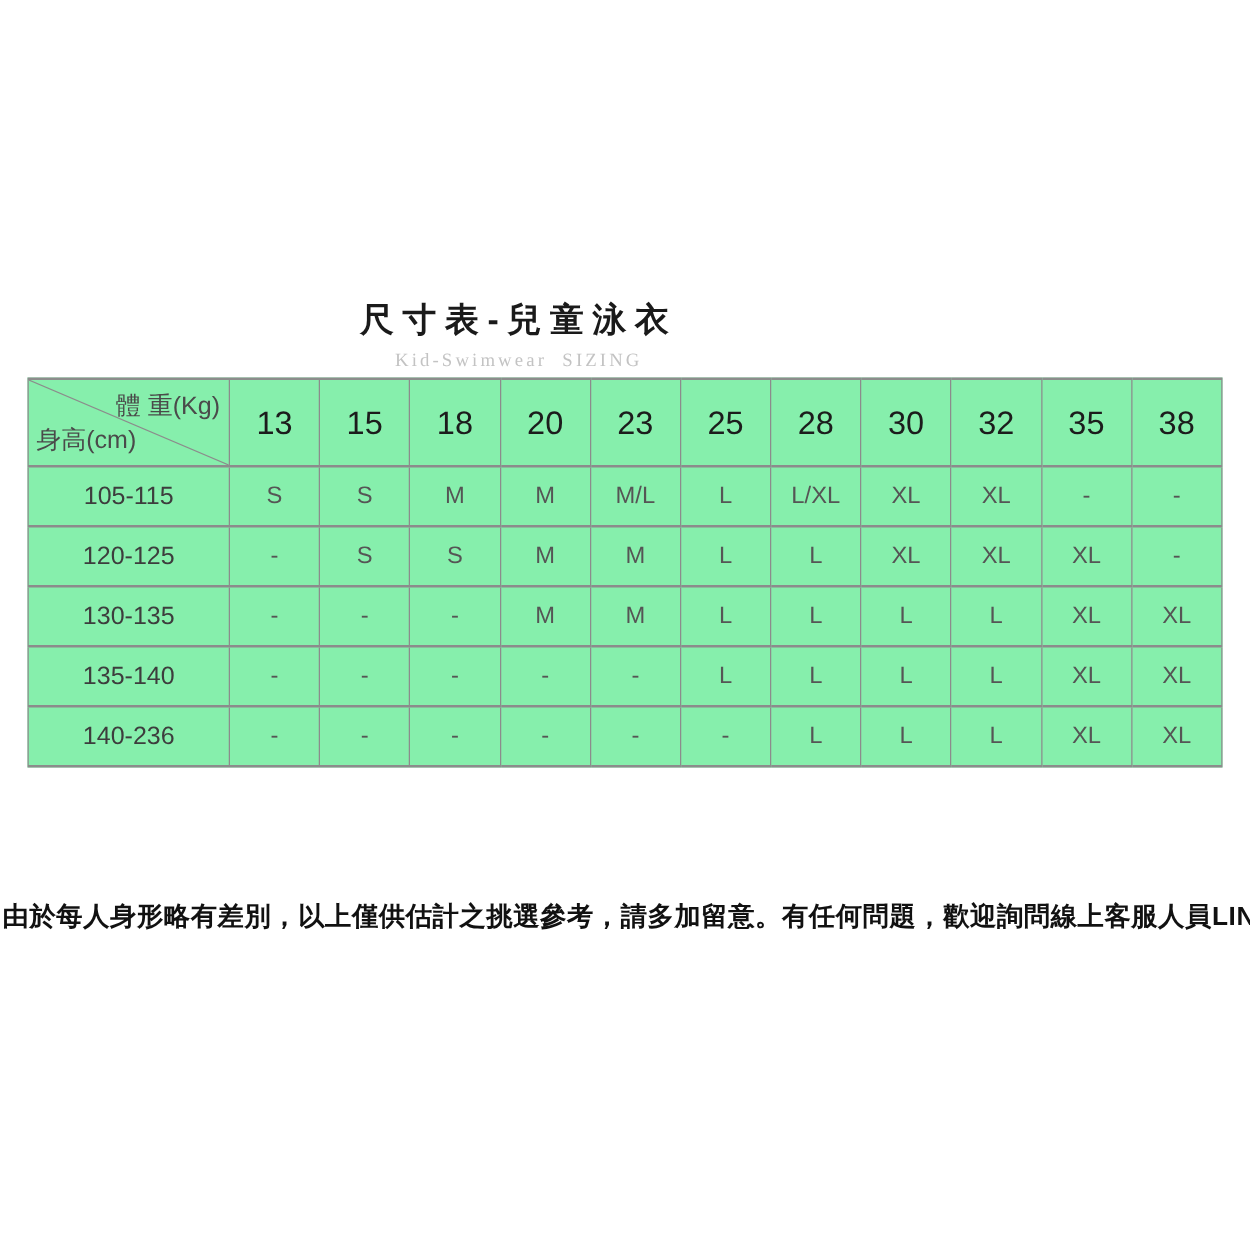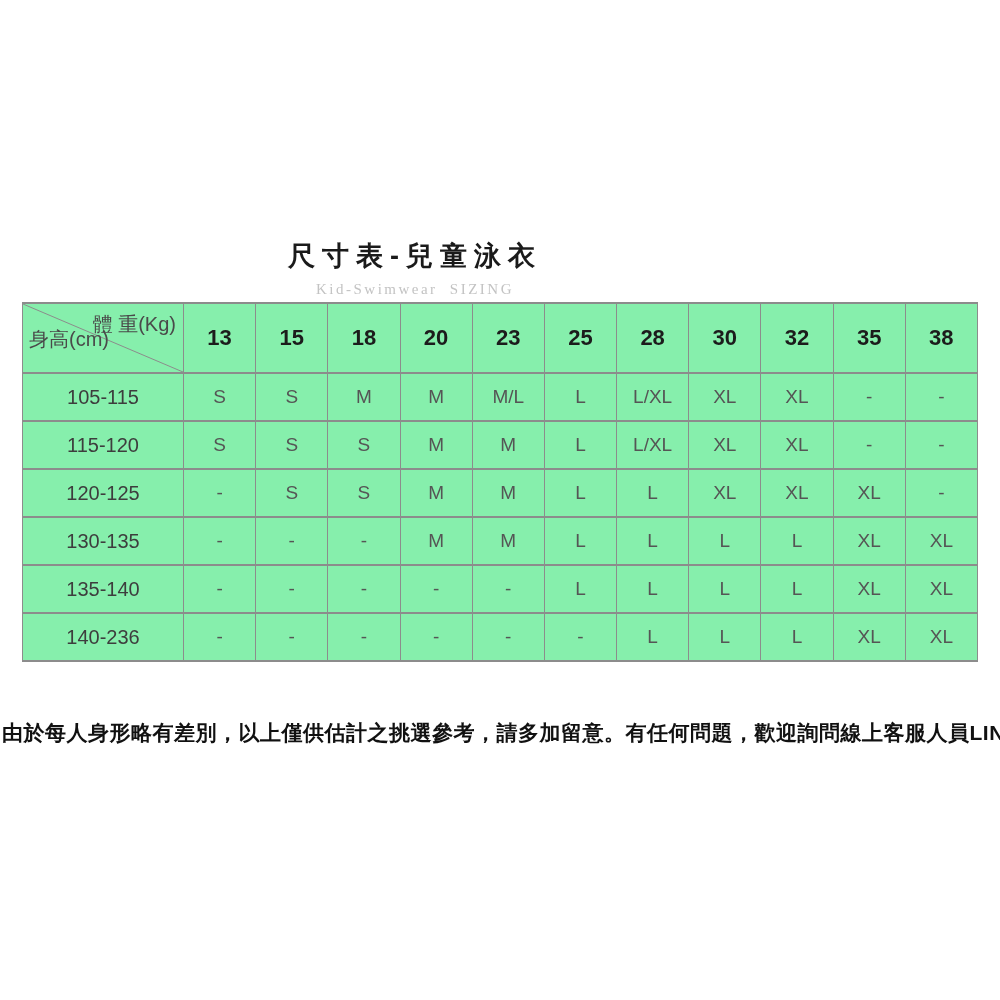--- a/index.html
+++ b/index.html
@@ -46,26 +46,26 @@
   }
   .size-table thead th { height: 70px; }
   .size-table tbody th, .size-table tbody td { height: 48px; }
   th.corner-cell { position: relative; padding: 0; }
   .corner-cell svg { position: absolute; top: 0; left: 0; width: 100%; height: 100%; display: block; }
   .corner-weight-label {
     position: absolute; top: 7px; right: 7px;
     font-size: 20px; font-weight: 400; color: #4a4a4a;
   }
   .corner-height-label {
-    position: absolute; bottom: 19px; left: 6px;
+    position: absolute; bottom: 7px; left: 6px;
     font-size: 20px; font-weight: 400; color: #4a4a4a;
   }
   th.weight-th {
-    font-size: 22px;
-    font-weight: 700;
+    font-size: 26px;
+    font-weight: 400;
     color: #1c1c1c;
   }
   tbody th.height-th {
     font-size: 20px;
     font-weight: 400;
     color: #3d3d3d;
     margin-left: 20px;
   }
   tbody td.size-cell {
     font-size: 19px;
@@ -125,34 +125,20 @@
         <td class="size-cell">M</td>
         <td class="size-cell">M/L</td>
         <td class="size-cell">L</td>
         <td class="size-cell">L/XL</td>
         <td class="size-cell">XL</td>
         <td class="size-cell">XL</td>
         <td class="size-cell">-</td>
         <td class="size-cell">-</td>
       </tr>
       <tr>
-        <th class="height-th">115-120</th>
-        <td class="size-cell">S</td>
-        <td class="size-cell">S</td>
-        <td class="size-cell">S</td>
-        <td class="size-cell">M</td>
-        <td class="size-cell">M</td>
-        <td class="size-cell">L</td>
-        <td class="size-cell">L/XL</td>
-        <td class="size-cell">XL</td>
-        <td class="size-cell">XL</td>
-        <td class="size-cell">-</td>
-        <td class="size-cell">-</td>
-      </tr>
-      <tr>
         <th class="height-th">120-125</th>
         <td class="size-cell">-</td>
         <td class="size-cell">S</td>
         <td class="size-cell">S</td>
         <td class="size-cell">M</td>
         <td class="size-cell">M</td>
         <td class="size-cell">L</td>
         <td class="size-cell">L</td>
         <td class="size-cell">XL</td>
         <td class="size-cell">XL</td>

